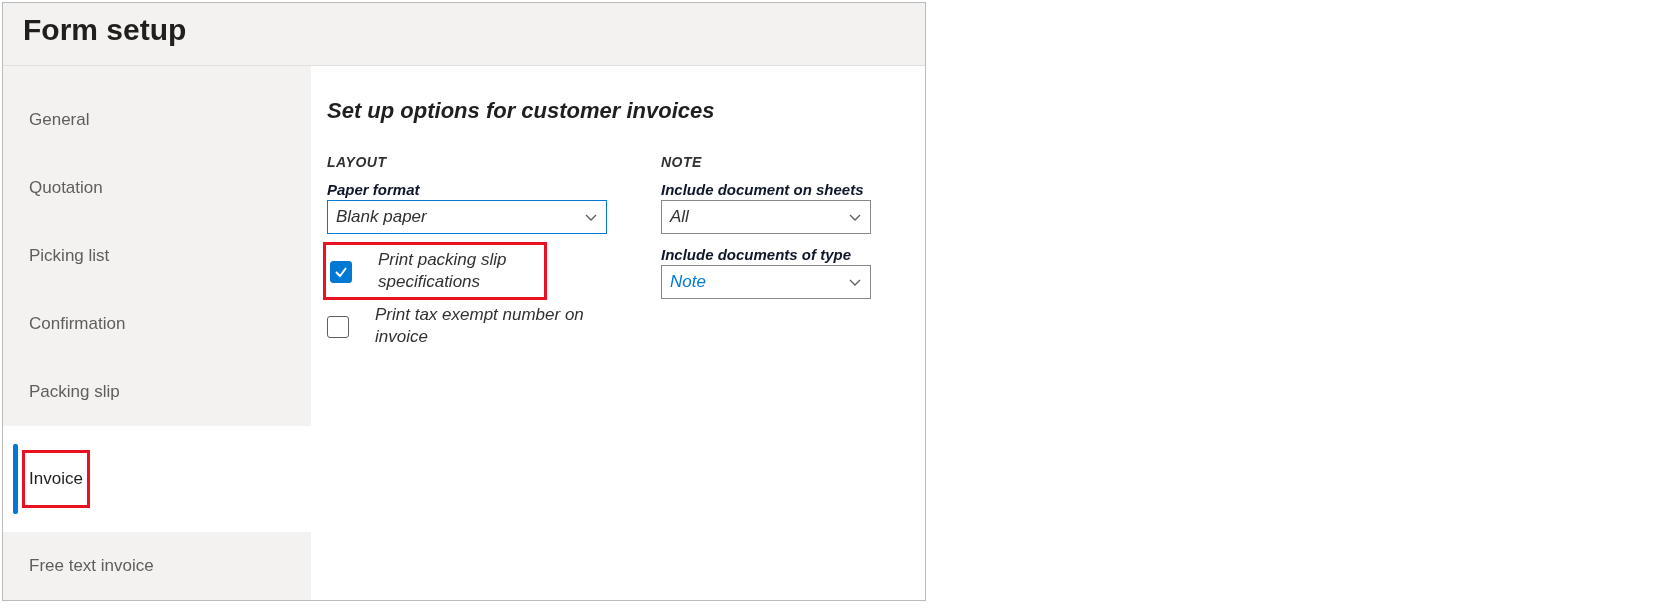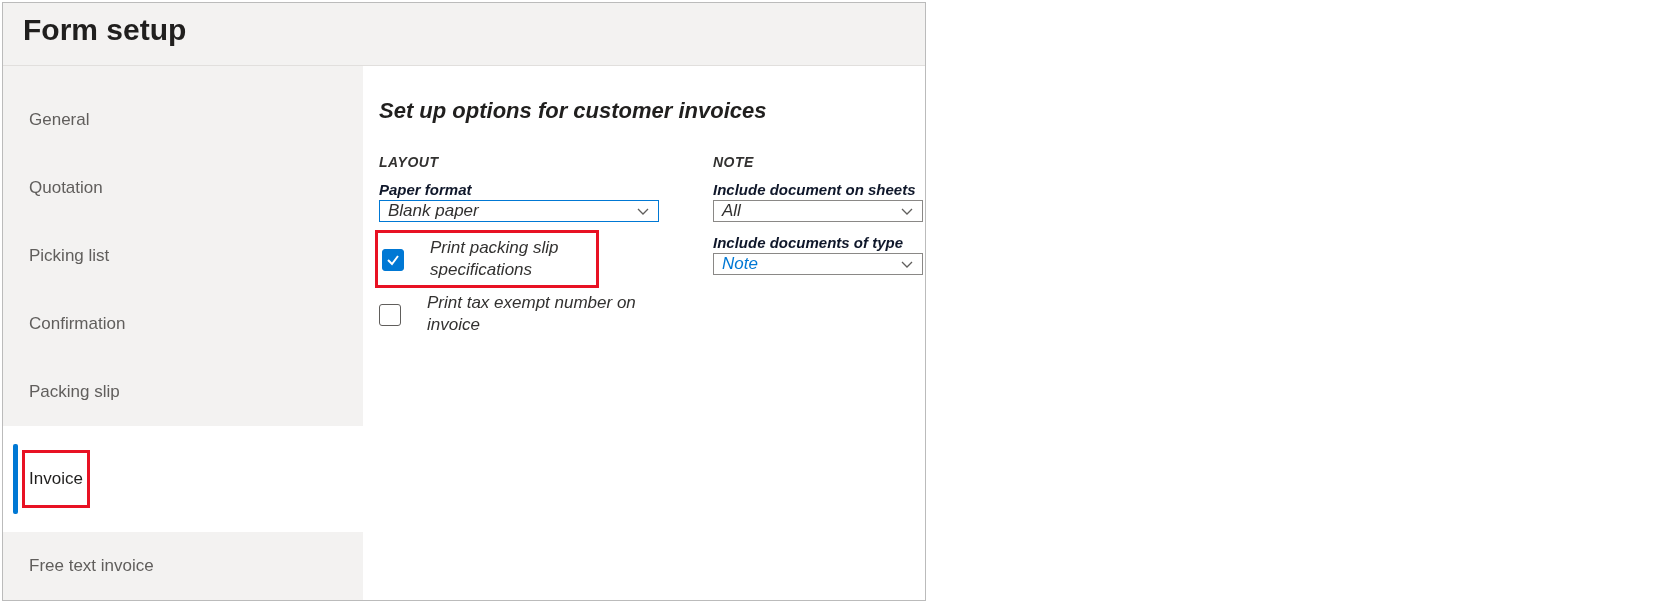--- a/index.html
+++ b/index.html
@@ -23,21 +23,21 @@
     margin: 0;
     font-size: 30px;
     font-weight: 600;
     color: #201f1e;
   }
   .body {
     display: flex;
     min-height: 490px;
   }
   .sidebar {
-    width: 360px;
+    width: 308px;
     background: #f3f2f1;
     padding-top: 20px;
   }
   .sidebar-item {
     padding: 24px 26px;
     font-size: 17px;
     color: #605e5c;
     cursor: pointer;
     position: relative;
   }
@@ -93,21 +93,21 @@
     font-size: 15px;
     font-weight: 600;
     color: #0f172a;
     margin-bottom: 2px;
   }
   .select {
     display: flex;
     align-items: center;
     justify-content: space-between;
     border: 1px solid #8a8886;
-    height: 22px;
+    height: 34px;
     padding: 0 8px;
     width: 280px;
     font-size: 17px;
     background: #fff;
     cursor: pointer;
     margin-bottom: 12px;
   }
   .select.active {
     border: 1px solid #0078d4;
   }

